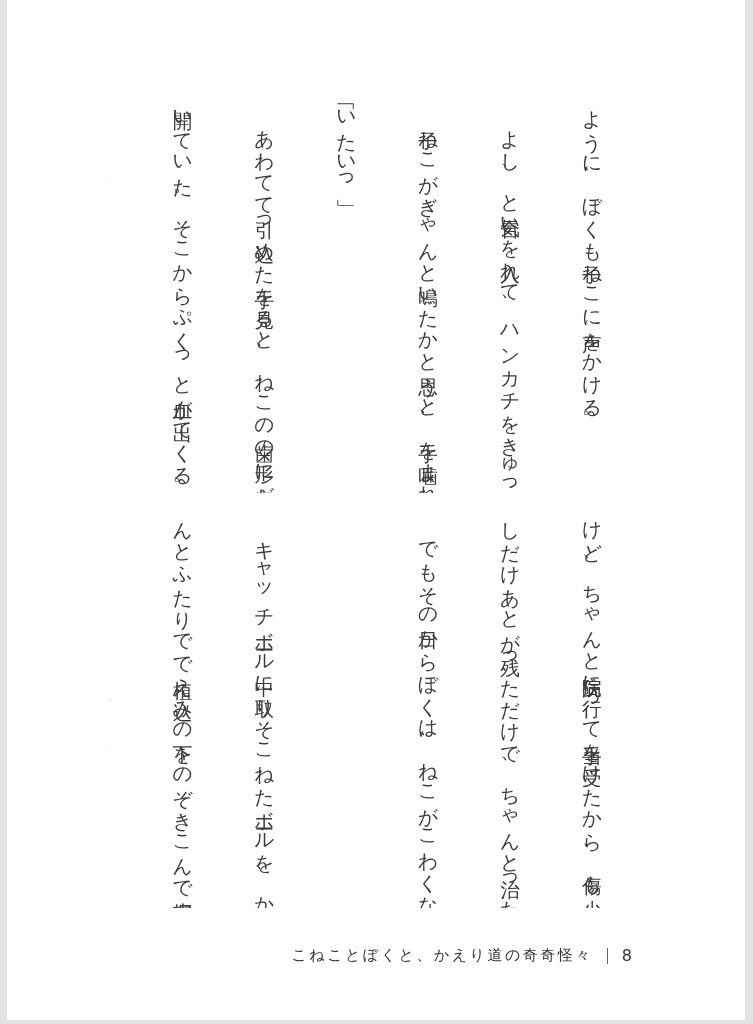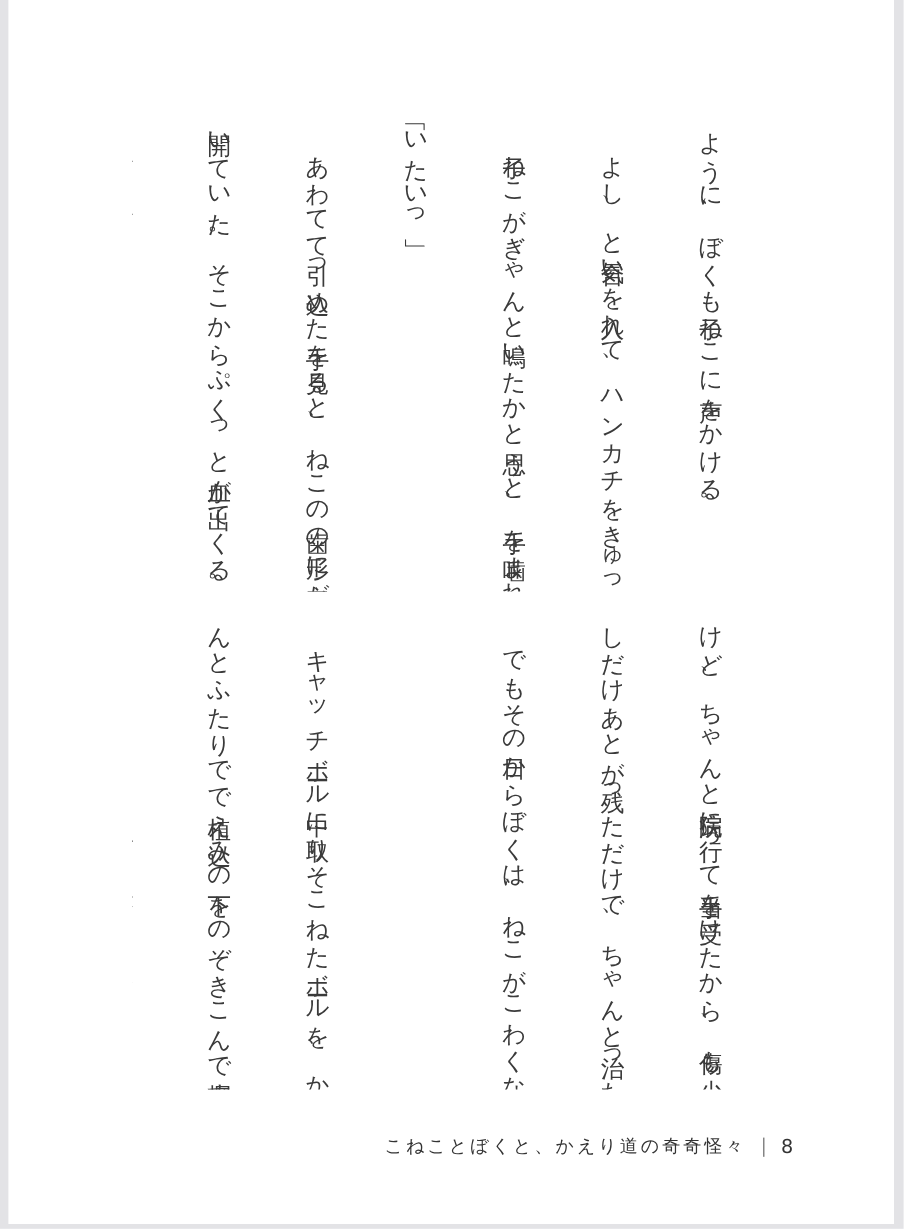--- a/index.html
+++ b/index.html
@@ -20,21 +20,21 @@
     line-height: 27.3px;
     color: #3a3a3a;
     letter-spacing: 0;
     white-space: pre;
     overflow: hidden;
   }
   .tier-top { right: 85px; top: 97px; height: 396px; width: 550px; }
   .tier-bottom { right: 85px; top: 508px; height: 400px; width: 550px; }
   .line { display: block; }
   .footer {
-    position: absolute; top: 946px; right: 84px;
+    position: absolute; top: 946px; right: 113px;
     font-size: 15px; color: #333; letter-spacing: 2.5px;
     display: flex; align-items: center; gap: 14px; text-align: right;
   }
   .footer .sep { display: inline-block; width: 1px; height: 16px; background: #666; }
   .footer .pno { font-family: "DejaVu Sans", "Liberation Sans", sans-serif; letter-spacing: 0; font-size: 16px; }
 </style>
 </head>
 <body>
 
 <div class="page">

